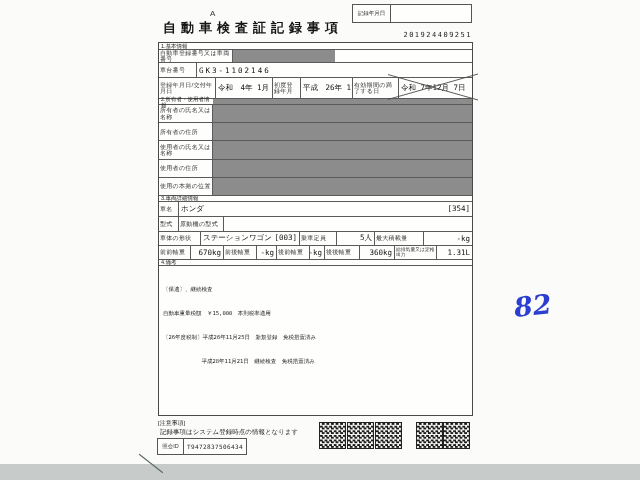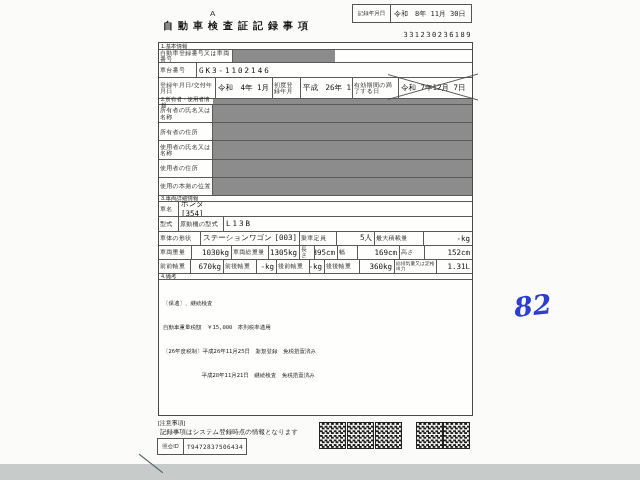--- a/index.html
+++ b/index.html
@@ -13,21 +13,21 @@
     overflow: hidden;
   }
   .band-bottom {
     position:absolute; left:0; top:464px; width:640px; height:16px;
     background:#c7cbca;
   }
   .corner-mark { position:absolute; left:210px; top:9px; font-size:8px; color:#333; }
   .doc-title {
     position:absolute; left:163px; top:19px;
     font-family:"DejaVu Serif","Liberation Serif",serif;
-    font-size:10px; font-weight:bold; letter-spacing:5px; color:#161616;
+    font-size:13px; font-weight:bold; letter-spacing:5px; color:#161616;
     white-space:nowrap;
   }
   .doc-number {
     position:absolute; left:352px; top:31px; width:120px;
     text-align:right; font-family:"DejaVu Sans Mono",monospace;
     font-size:7px; letter-spacing:1.5px; color:#222;
   }
   .date-box {
     position:absolute; left:352px; top:4px; width:120px; height:19px;
     border:1px solid #555; background:#fefefd; display:flex;
@@ -43,21 +43,21 @@
   .vtable {
     position:absolute; left:158px; top:42px; width:315px; height:374px;
     border:1px solid #4a4a4a; background:#fefefd;
   }
   .strip {
     height:7px; border-bottom:1px solid #5a5a5a; font-size:5.5px; line-height:6px;
     color:#222; padding-left:2px; display:flex; align-items:center;
   }
   .strip.h6 { height:6px; }
   .trow { display:flex; border-bottom:1px solid #5a5a5a; }
-  .h13 { height:13px; } .h15 { height:15px; } .h21 { height:21px; }
+  .h13 { height:13px; } .h15 { height:15px;text-align:center; } .h21 { height:21px; }
   .h18 { height:18.2px; } .h14 { height:14px; } .rem { height:108px; border-bottom:none; }
   .lbl {
     font-size:6px; color:#333; border-right:1px solid #5a5a5a;
     display:flex; align-items:center; padding:0 1px; line-height:1.05;
     letter-spacing:.3px; overflow:hidden;
   }
   .lbl.xs { font-size:4.8px; letter-spacing:0; }
   .val {
     font-size:7.5px; font-family:"DejaVu Sans Mono",monospace; color:#111;
     border-right:1px solid #5a5a5a; display:flex; align-items:center;
@@ -106,23 +106,22 @@
 </style>
 </head>
 <body>
 
 <div class="band-bottom"></div>
 
 <div class="corner-mark">A</div>
 <div class="doc-title">自動車検査証記録事項</div>
 <div class="date-box">
   <div class="lblc">記録年月日</div>
-  <div class="valc">令和　8年 11月 30日</div>
 </div>
-<div class="doc-number">331230236189</div>
+<div class="doc-number">201924409251</div>
 
 <div class="vtable" style="position:absolute;">
 
   <div class="strip">1.基本情報</div>
 
   <div class="trow h13">
     <div class="lbl" style="width:74px;">自動車登録番号又は車両番号</div>
     <div class="val last" style="flex:1; padding:0;">
       <div class="redact" style="width:102px; height:100%;"></div>
     </div>
@@ -166,60 +165,47 @@
   <div class="trow h18">
     <div class="lbl" style="width:54px;">使用の本拠の位置</div>
     <div class="val last redact" style="flex:1;"></div>
   </div>
 
   <div class="strip h6">3.車両詳細情報</div>
 
   <div class="trow h15">
     <div class="lbl" style="width:20px;">車名</div>
     <div class="val last" style="flex:1;">
-      <span class="spread" style="display:flex;flex-direction:column;">
+      <span class="spread" style="display:flex;">
         <span>ホンダ</span>
         <span>[354]</span>
       </span>
     </div>
   </div>
 
   <div class="trow h15">
     <div class="lbl" style="width:20px;">型式</div>
     <div class="lbl" style="width:45px;">原動機の型式</div>
-    <div class="val sp last" style="flex:1;">L13B</div>
   </div>
 
 
   <div class="trow h14">
     <div class="lbl" style="width:42px;">車体の形状</div>
     <div class="val" style="width:99px;">
       <span class="spread" style="display:flex;">
         <span>ステーションワゴン</span>
         <span>[003]</span>
       </span>
     </div>
     <div class="lbl" style="width:37px;">乗車定員</div>
     <div class="val ra" style="width:38px;">5人</div>
     <div class="lbl" style="width:49px;">最大積載量</div>
     <div class="val ra last" style="flex:1;">-kg</div>
   </div>
 
-  <div class="trow h14">
-    <div class="lbl" style="width:33px;">車両重量</div>
-    <div class="val ra" style="width:40px;">1030kg</div>
-    <div class="lbl" style="width:37px;">車両総重量</div>
-    <div class="val ra" style="width:31px;">1305kg</div>
-    <div class="lbl" style="width:15px;">長さ</div>
-    <div class="val ra" style="width:23px;">395cm</div>
-    <div class="lbl" style="width:20px;">幅</div>
-    <div class="val ra" style="width:42px;">169cm</div>
-    <div class="lbl" style="width:25px;">高さ</div>
-    <div class="val ra last" style="flex:1;">152cm</div>
-  </div>
 
   <div class="trow h14">
     <div class="lbl" style="width:32px;">前前軸重</div>
     <div class="val ra" style="width:33px;">670kg</div>
     <div class="lbl" style="width:33px;">前後軸重</div>
     <div class="val ra" style="width:20px;">-kg</div>
     <div class="lbl" style="width:33px;">後前軸重</div>
     <div class="val ra" style="width:15px;">-kg</div>
     <div class="lbl" style="width:35px;">後後軸重</div>
     <div class="val ra" style="width:35px;">360kg</div>

